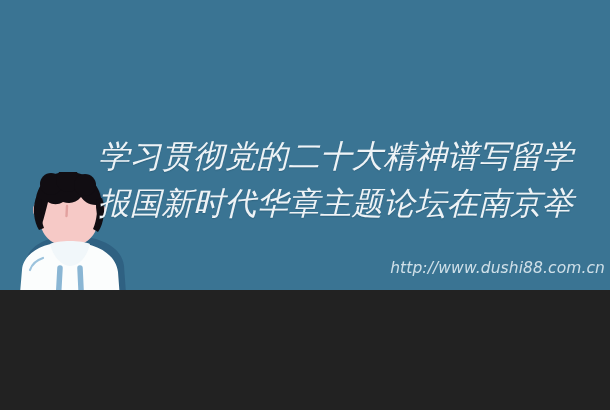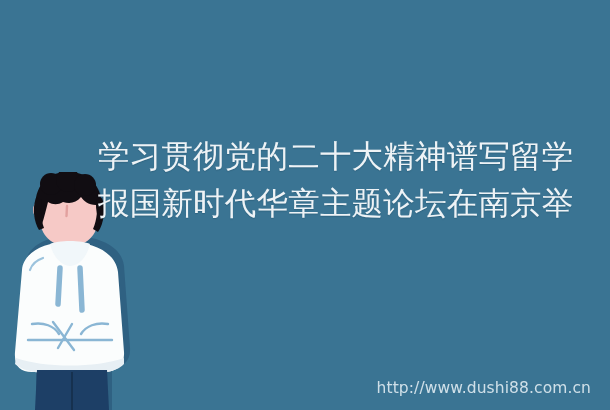--- a/index.html
+++ b/index.html
@@ -3,24 +3,25 @@
 <meta charset="utf-8">
 <style>
   html, body {
     margin: 0;
     padding: 0;
     background: #222;
   }
   #stage {
     position: relative;
     width: 610px;
-    height: 410px;
+    height: 290px;
     overflow: hidden;
     background: #3a7493;
     font-family: "DejaVu Sans", "Liberation Sans", sans-serif;
+    font-style: italic;
     -webkit-font-smoothing: antialiased;
   }
 
   
   #headline {
     position: absolute;
     left: 98px;
     top: 133px;
     width: 500px;
     color: #eef3f6;
@@ -28,21 +29,21 @@
     line-height: 47px;
     letter-spacing: 0.2px;
     white-space: pre-line;
     font-weight: 400;
     text-shadow: 0 1px 1px rgba(20,55,75,0.25);
   }
 
   
   #watermark {
     position: absolute;
-    right: 19px;
+    right: 5px;
     bottom: 13px;
     color: #dbe8ef;
     font-size: 15.5px;
     letter-spacing: 0.1px;
     opacity: 0.93;
     font-family: "DejaVu Sans", "Liberation Sans", sans-serif;
   }
 
   
   #figure {

